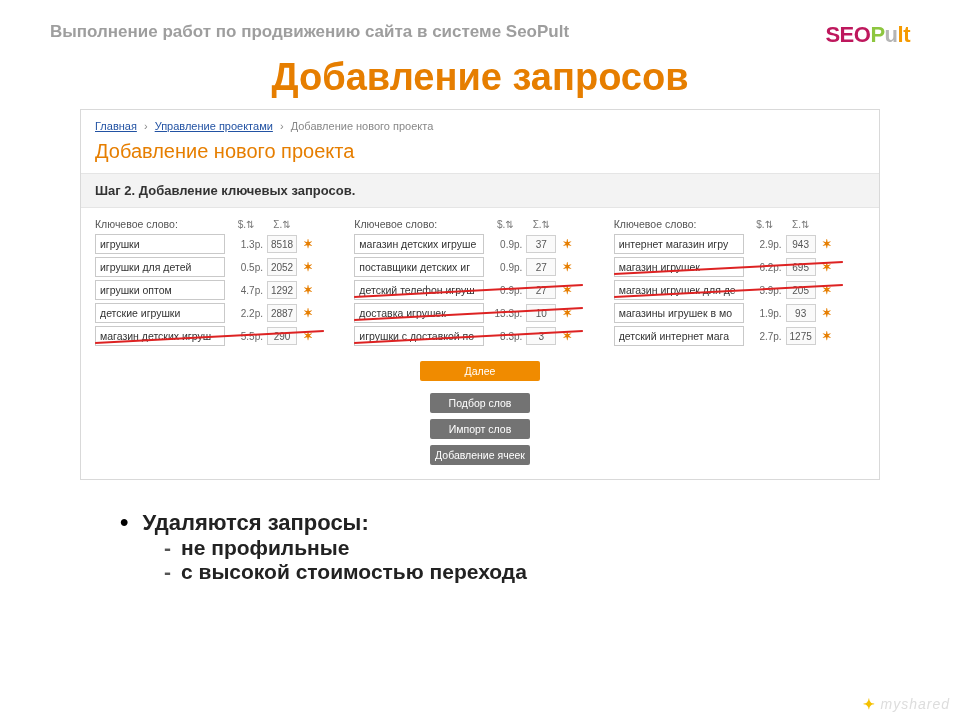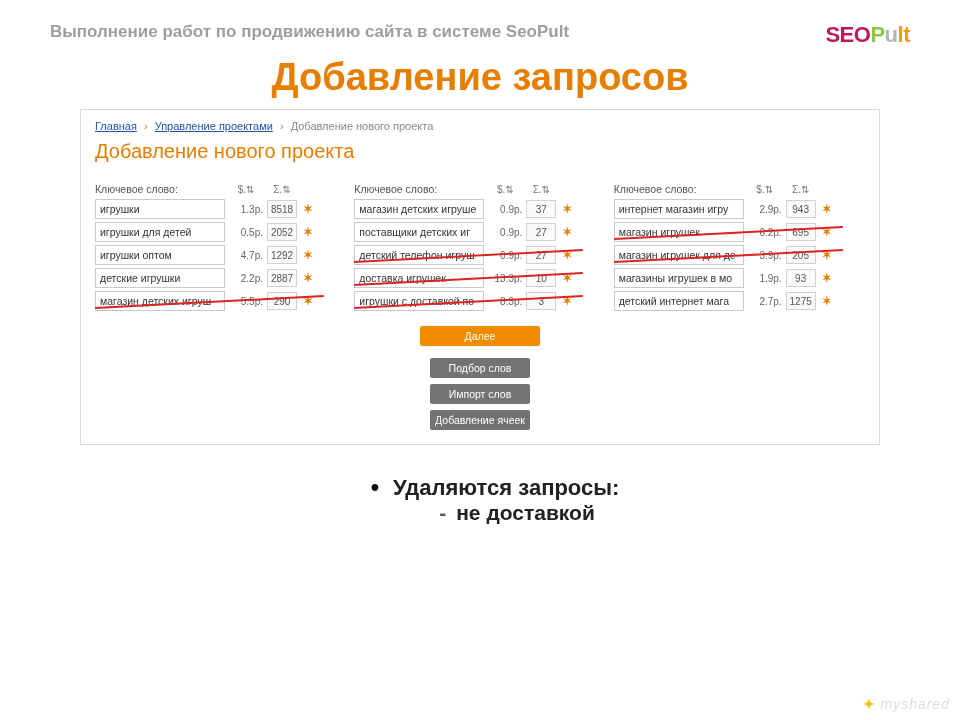--- a/index.html
+++ b/index.html
@@ -41,21 +41,21 @@
     background:#d22; transform:rotate(-3deg);
   }
 
   .btn-row { display:flex; gap:6px; padding: 4px 14px 10px 14px; align-items:center;flex-direction:column;}
   .btn { height:20px; display:flex; align-items:center; justify-content:center; font-size:10.5px; color:#fff; cursor:pointer; border-radius:2px;}
   .btn.next { background:#f08b00; width:120px;}
   .btn.grey { background:#737373; width:100px;}
   .spacer { flex:1; }
 
   .bullets { padding: 28px 40px 0 70px; font-size: 22px; font-weight:700; color:#222;}
-  .bullets ul { list-style:none;text-align:center; }
+  .bullets ul { list-style:none; }
   .bullets > ul > li::before { content:"•"; color:#000; font-size:24px; margin-right:14px;}
   .bullets .sub { font-weight:600; font-size:21px; padding-left:44px;}
   .bullets .sub li::before { content:"-"; margin-right:10px; color:#555;}
 
   .watermark { position:absolute; right:10px; bottom:8px; font-size:14px; color:#ddd; letter-spacing:1px; font-style:italic;}
   .watermark b{ color:#f5c000; font-style:normal;}
 </style>
 </head>
 <body>
 
@@ -71,20 +71,21 @@
 
   <div class="screenshot">
     <div class="breadcrumb">
       <a>Главная</a>
       <span class="sep">›</span>
       <a>Управление проектами</a>
       <span class="sep">›</span>
       <span class="cur">Добавление нового проекта</span>
     </div>
     <div class="proj-title">Добавление нового проекта</div>
+    <div class="step-head">Шаг 2. Добавление ключевых запросов.</div>
 
     <div class="cols" id="cols">
         <div class="col">
           <div class="col-head">
             <div class="kw-label">Ключевое слово:</div>
             <div class="m">$.⇅</div>
             <div class="m2">Σ.⇅</div>
             <div style="width:14px"></div>
           </div>
           <div class="row">
@@ -202,21 +203,22 @@
       <div class="btn grey">Подбор слов</div>
       <div class="btn grey">Импорт слов</div>
       <div class="btn grey">Добавление ячеек</div>
     </div>
   </div>
 
   <div class="bullets">
     <ul>
       <li><span>Удаляются запросы:</span>
         <ul class="sub">
-          <li>не доставкой</li>
+          <li>не профильные</li>
+          <li>с высокой стоимостью перехода</li>
         </ul>
       </li>
     </ul>
   </div>
 </div>
 
 <div class="watermark">
   <b>✦</b> <span>myshared</span>
 </div>
 

